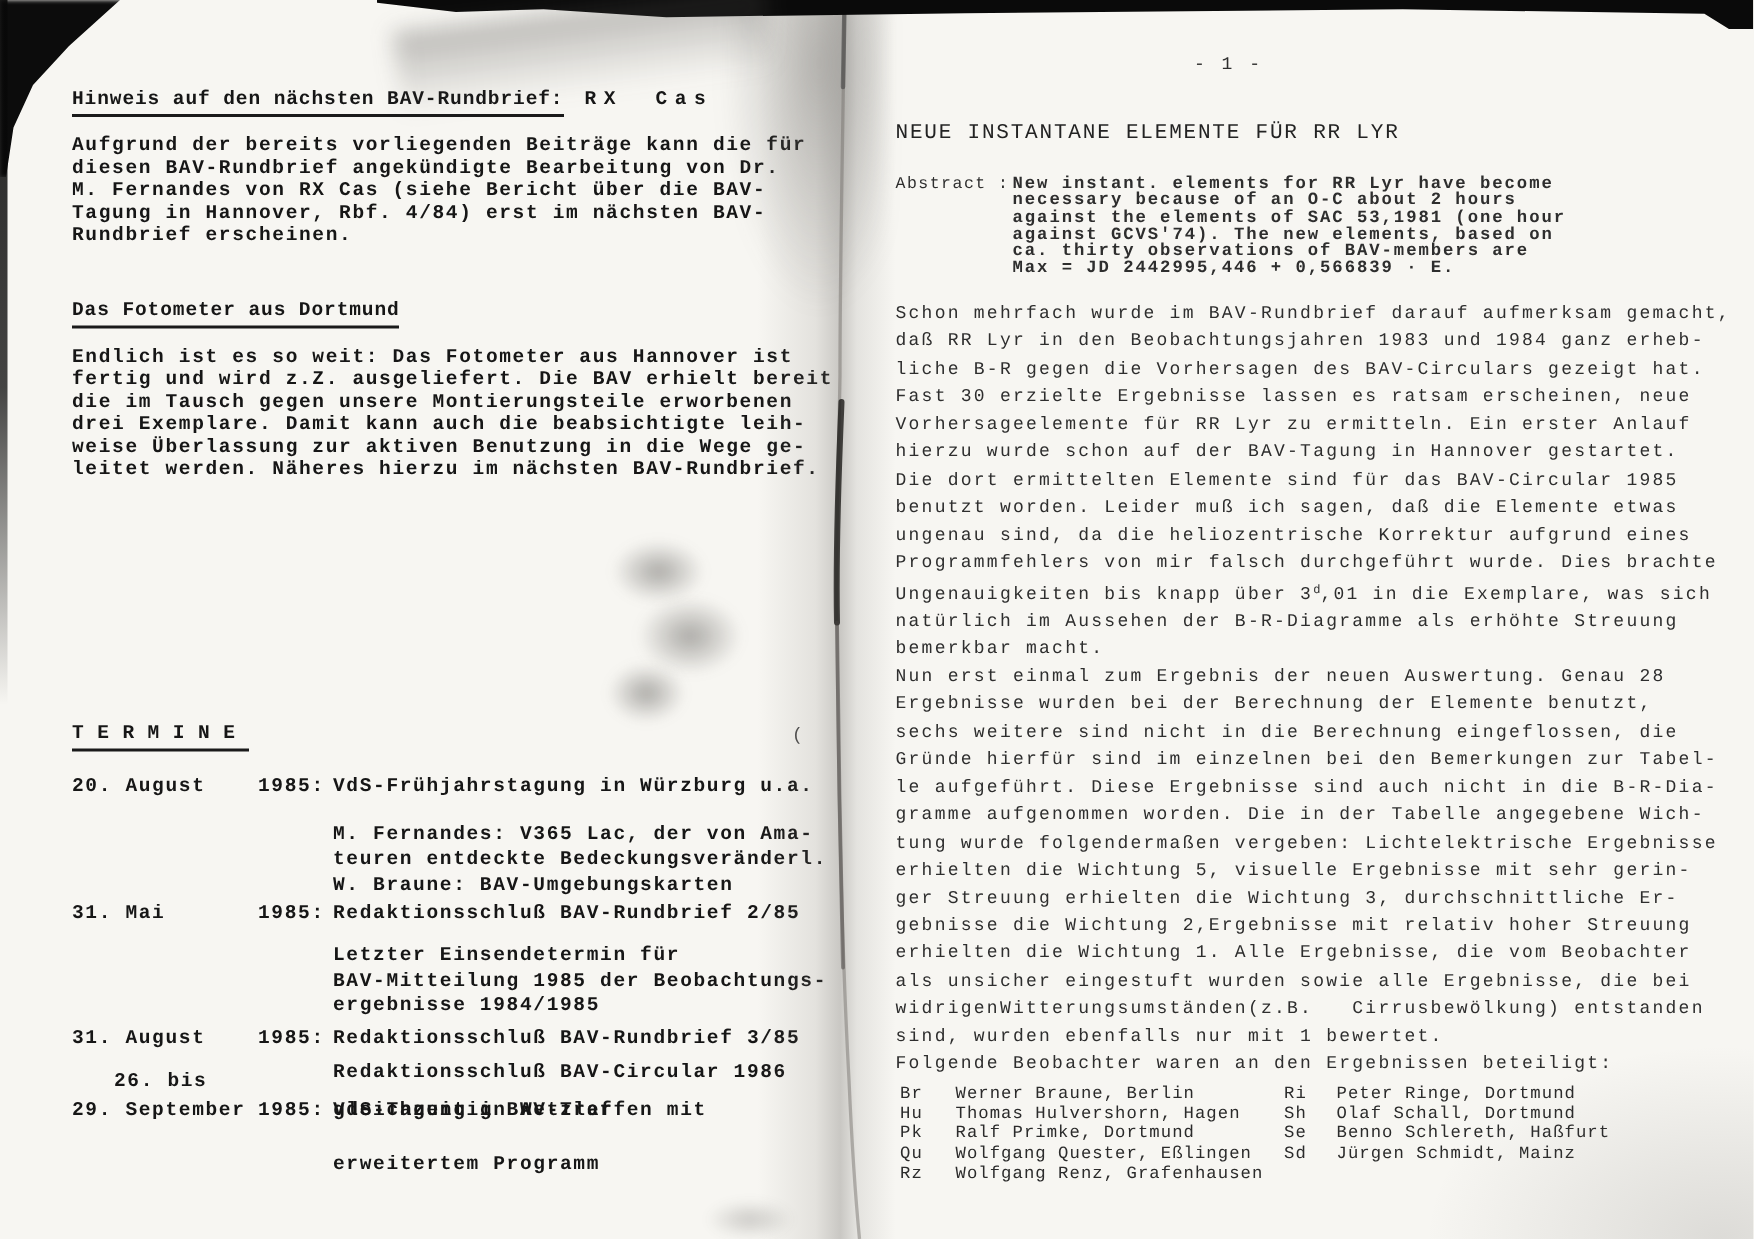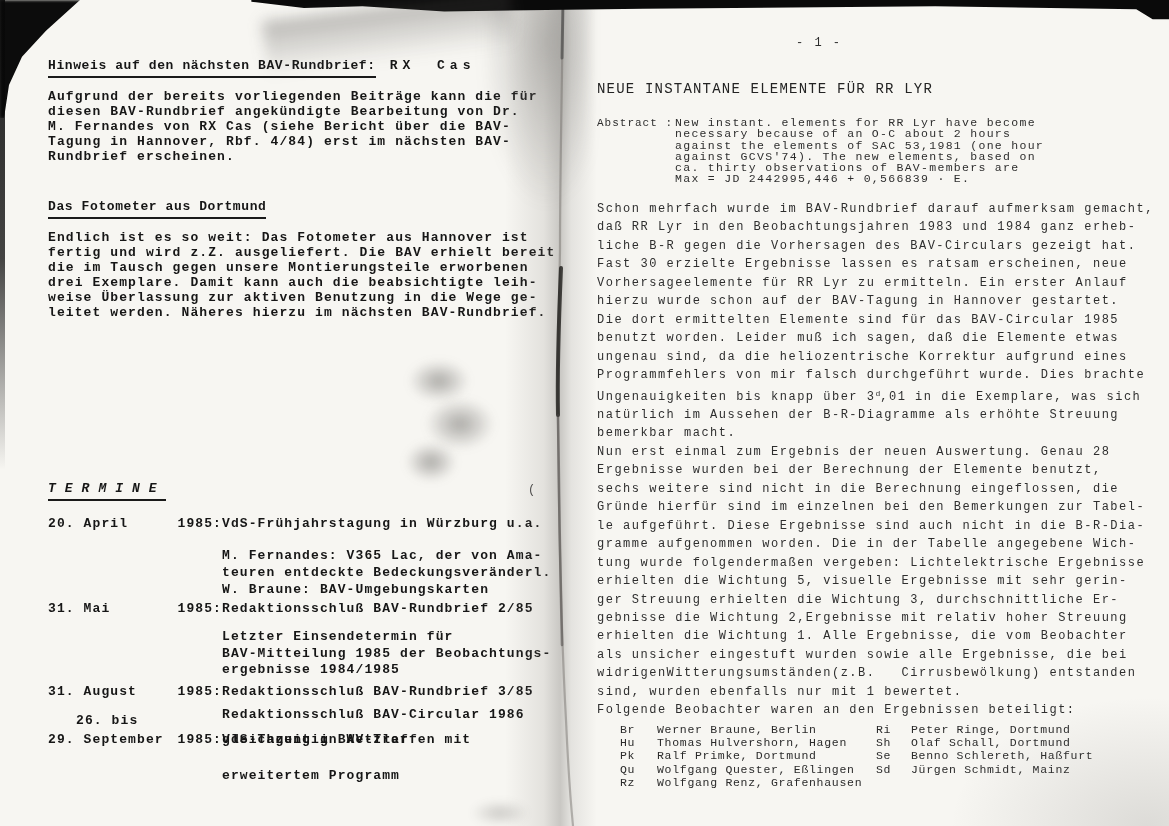--- a/index.html
+++ b/index.html
@@ -10,33 +10,33 @@
   }
   .abs{position:absolute;}
   
   .lp{color:#161616;font-weight:bold;font-size:13px;letter-spacing:1.1px;}
   .lp-head{font-size:13px;letter-spacing:0.6px;border-bottom:2px solid #1a1a1a;padding-bottom:3px;display:inline-block;}
   .lp-para{white-space:pre-wrap;line-height:14.9px;width:525px;}
   .head-suffix{letter-spacing:5px;word-spacing:9px;margin-left:14px;border-bottom:none;}
   .termine-head{letter-spacing:9px;border-bottom:2px solid #1a1a1a;padding-bottom:3px;display:inline-block;font-size:13px;}
   .t-row{position:absolute;left:48px;white-space:pre;font-weight:bold;font-size:13px;letter-spacing:1.1px;color:#161616;}
   .t-date{display:inline-block;width:124px;}
-  .t-year{display:inline-block;width:50px;text-align:right;}
+  .t-year{display:inline-block;width:50px;}
   .stray{color:#4a4a4a;font-weight:normal;font-size:12px;}
   
   .rp{color:#2e2e2e;font-weight:normal;font-size:12px;letter-spacing:1.5px;}
   .rp-title{font-size:14px;letter-spacing:1.2px;color:#232323;}
   .abstract{display:flex;align-items:flex-start;width:560px;}
   .abstract-label{width:78px;flex:none;font-size:11px;letter-spacing:1px;}
-  .abstract-lines{white-space:pre-wrap;font-size:11.5px;line-height:11.3px;letter-spacing:1.3px;}
+  .abstract-lines{white-space:pre-wrap;font-size:11.5px;line-height:11.3px;letter-spacing:1.3px;font-weight:bold;}
   .body-lines{white-space:pre-wrap;line-height:18.45px;width:575px;}
   .body-line{line-height:18.45px;white-space:pre;}
   sup.day{font-size:8px;vertical-align:4px;letter-spacing:0;}
   .obs-row{display:flex;line-height:13.2px;font-size:11.5px;letter-spacing:0.7px;color:#2b2b2b;}
-  .obs-abbr{flex:none;margin-left:20px;}
+  .obs-abbr{flex:none;}
   .obs-name{}
   .obs-left .obs-abbr{width:37px;}
   .obs-right .obs-abbr{width:35px;}
   
   .top-bar{left:0;top:0;width:1169px;height:22px;background:#0a0a0a;
     clip-path:polygon(21.5% 0,100% 0,100% 88%,98.6% 88%,97.2% 42%,80% 28%,55% 40%,38% 52%,31% 28%,26% 36%,21.5% 8%);}
   .corner-blob{left:0;top:0;width:100px;height:118px;background:#0c0c0c;filter:blur(1.5px);
     clip-path:polygon(0 0,80% 0,46% 26%,22% 48%,9% 72%,4% 100%,0 100%);}
   .left-stripe{left:0;top:0;width:5px;height:470px;
     background:linear-gradient(180deg,rgba(8,8,8,.9),rgba(8,8,8,.75) 55%,rgba(8,8,8,0));}
@@ -65,26 +65,26 @@
 <div class="abs lp" style="left:48px;top:199px;">
   <span class="lp-head">Das Fotometer aus Dortmund</span>
 </div>
 <div class="abs lp lp-para" style="left:48px;top:230px;line-height:15px;">Endlich ist es so weit: Das Fotometer aus Hannover ist
 fertig und wird z.Z. ausgeliefert. Die BAV erhielt bereit
 die im Tausch gegen unsere Montierungsteile erworbenen
 drei Exemplare. Damit kann auch die beabsichtigte leih-
 weise Überlassung zur aktiven Benutzung in die Wege ge-
 leitet werden. Näheres hierzu im nächsten BAV-Rundbrief.</div>
 
-<div class="abs lp" style="left:48px;top:481px;font-style:italic;">
+<div class="abs lp" style="left:48px;top:481px;">
   <span class="termine-head">TERMINE</span>
 </div>
 <div class="abs stray" style="left:528px;top:483px;">(</div>
 
-<div class="t-row" style="top:516px;"><span class="t-date">20. April</span><span class="t-year">1985:</span><span class="t-desc">VdS-Frühjahrstagung in Würzburg u.a.</span></div>
+<div class="t-row" style="top:516px;"><span class="t-date">20. August</span><span class="t-year">1985:</span><span class="t-desc">VdS-Frühjahrstagung in Würzburg u.a.</span></div>
 <div class="t-row" style="top:548px;"><span class="t-date"></span><span class="t-year"></span><span class="t-desc">M. Fernandes: V365 Lac, der von Ama-</span></div>
 <div class="t-row" style="top:565px;"><span class="t-date"></span><span class="t-year"></span><span class="t-desc">teuren entdeckte Bedeckungsveränderl.</span></div>
 <div class="t-row" style="top:582px;"><span class="t-date"></span><span class="t-year"></span><span class="t-desc">W. Braune: BAV-Umgebungskarten</span></div>
 <div class="t-row" style="top:601px;"><span class="t-date">31. Mai</span><span class="t-year">1985:</span><span class="t-desc">Redaktionsschluß BAV-Rundbrief 2/85</span></div>
 <div class="t-row" style="top:629px;"><span class="t-date"></span><span class="t-year"></span><span class="t-desc">Letzter Einsendetermin für</span></div>
 <div class="t-row" style="top:646px;"><span class="t-date"></span><span class="t-year"></span><span class="t-desc">BAV-Mitteilung 1985 der Beobachtungs-</span></div>
 <div class="t-row" style="top:662px;"><span class="t-date"></span><span class="t-year"></span><span class="t-desc">ergebnisse 1984/1985</span></div>
 <div class="t-row" style="top:684px;"><span class="t-date">31. August</span><span class="t-year">1985:</span><span class="t-desc">Redaktionsschluß BAV-Rundbrief 3/85</span></div>
 <div class="t-row" style="top:707px;"><span class="t-date"></span><span class="t-year"></span><span class="t-desc">Redaktionsschluß BAV-Circular 1986</span></div>
 <div class="t-row" style="top:713px;margin-left:28px;"><span class="t-date">26. bis</span></div>

